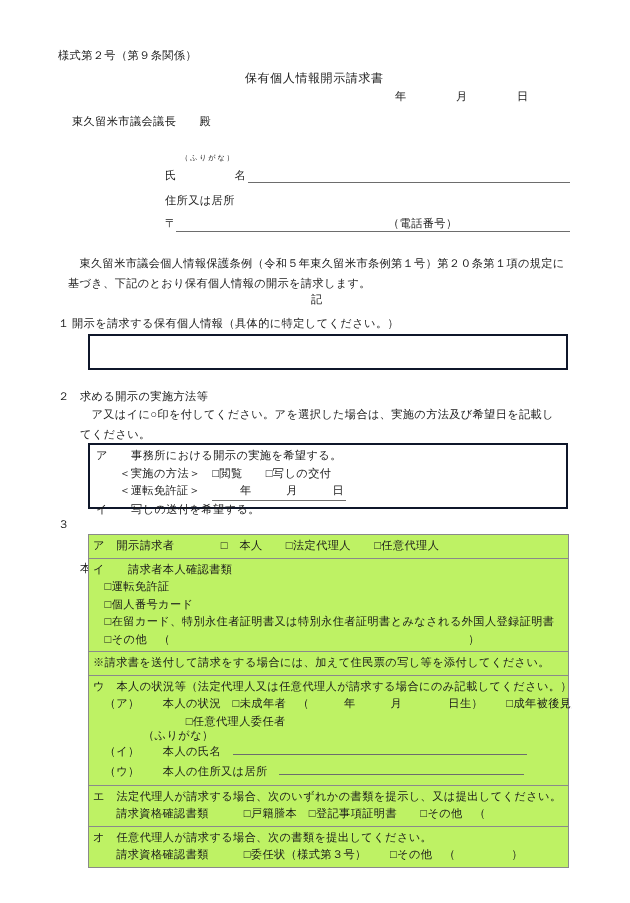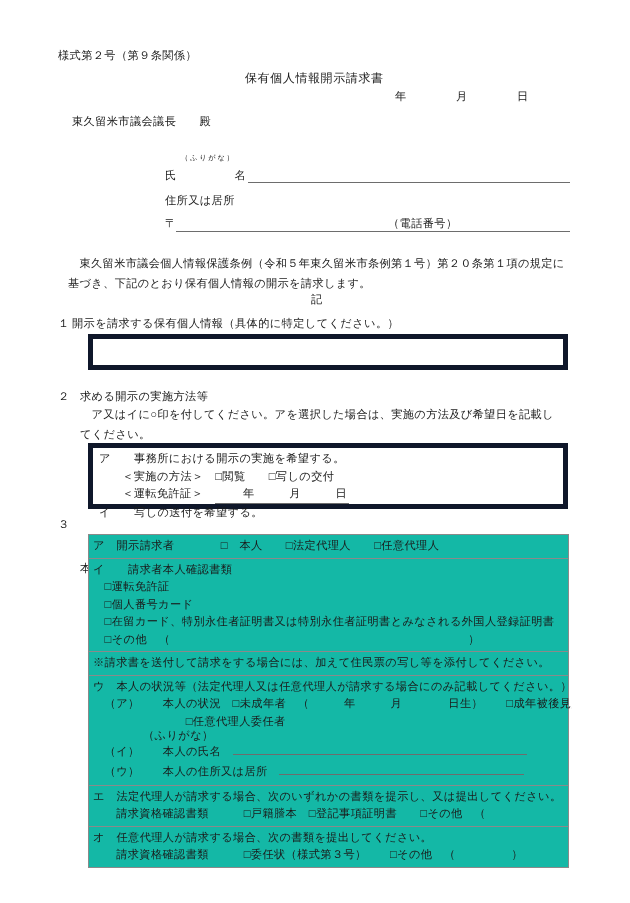--- a/index.html
+++ b/index.html
@@ -25,29 +25,29 @@
   .t-body {
     font-size: 11.2px;
     line-height: 19.5px;
     letter-spacing: 0.35px;
   }
   .rule {
     border-bottom: 1px solid #6d6d6d;
     height: 0;
   }
   .boxed {
-    border: 5px solid #0f172a;
+    border: 2px solid #0f172a;
     box-sizing: border-box;
     background: #ffffff;
   }
   .tbl {
     border-collapse: collapse;
     width: 480px;
     table-layout: fixed;
-    background: #14b8a6;
+    background: #bef264;
   }
   .tbl td {
     border: 1px solid #8a8a8a;
     padding: 0;
     vertical-align: top;
   }
   .cellpad { padding: 2px 0 3px 4px; }
   .ln { display: block; font-size: 11.2px; line-height: 17.5px; white-space: pre; letter-spacing: 0.4px; }
   .u-inline {
     display: inline-block;

